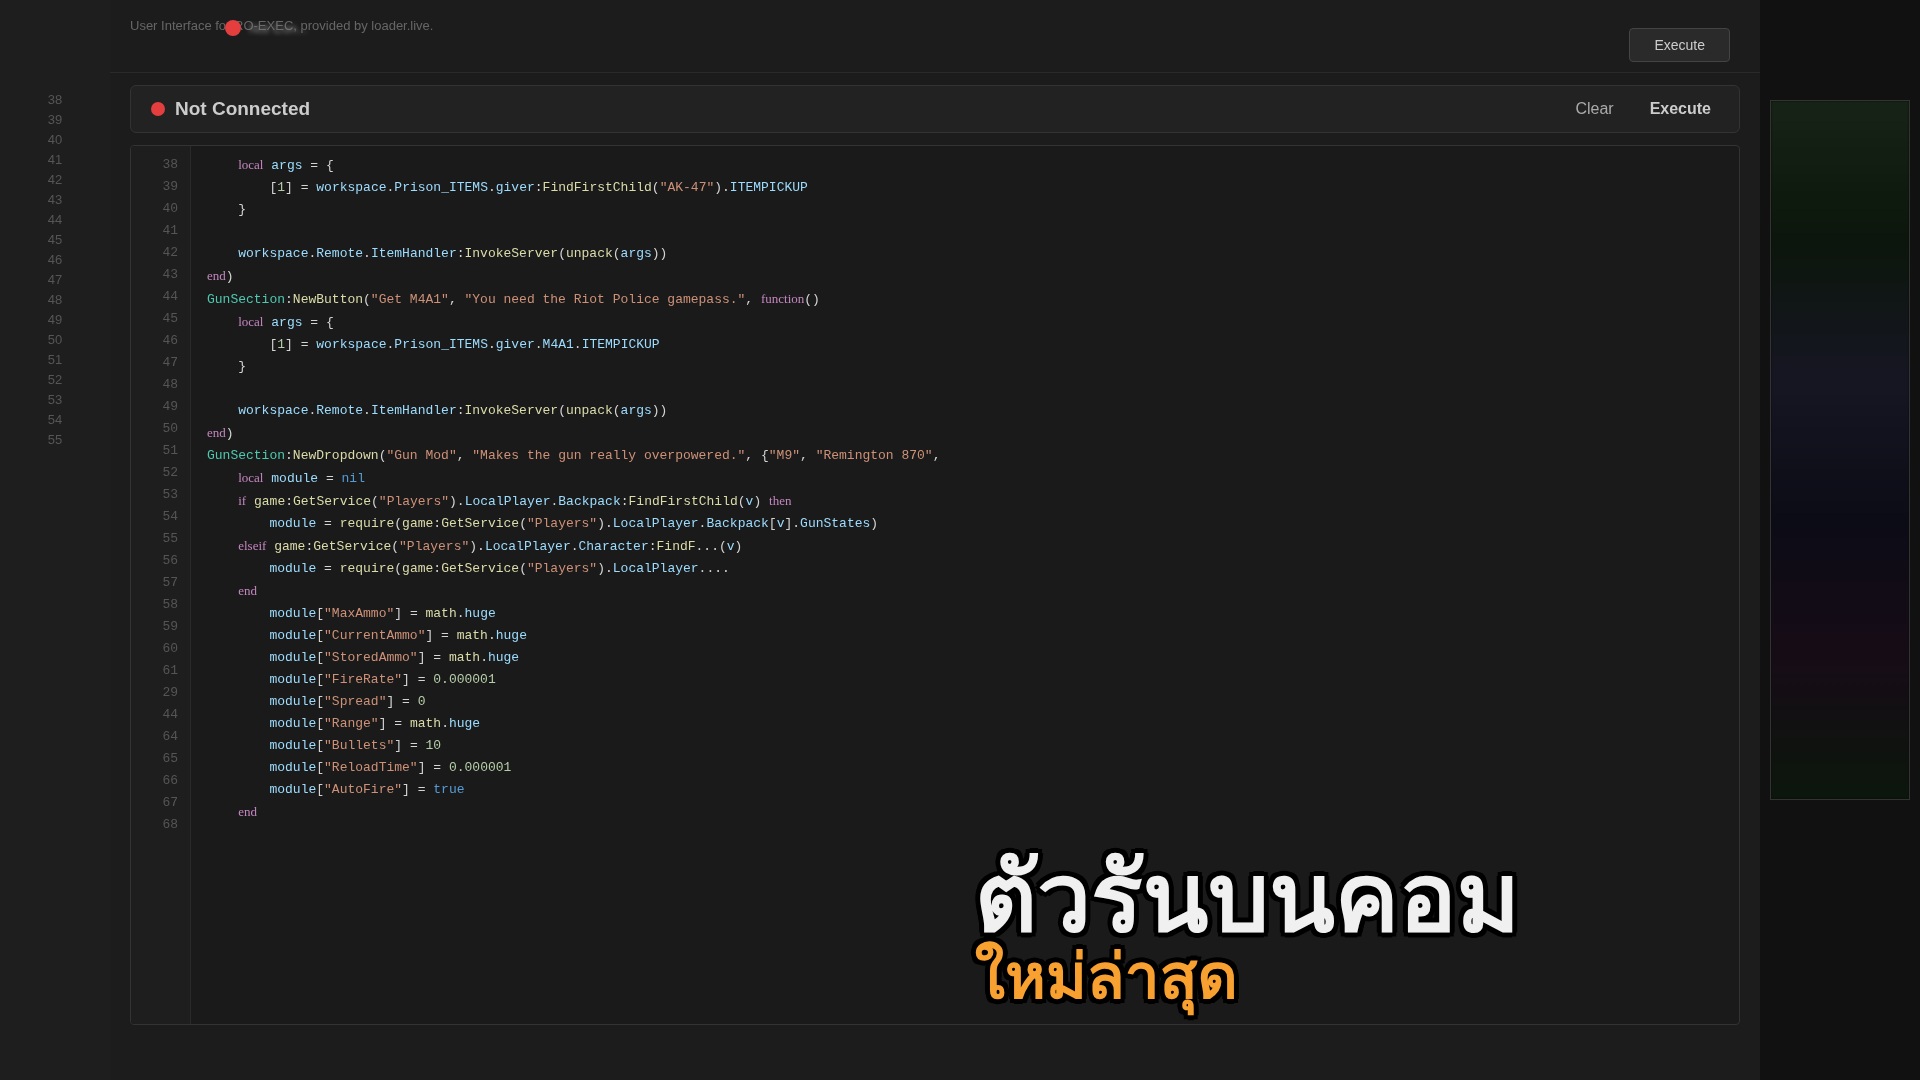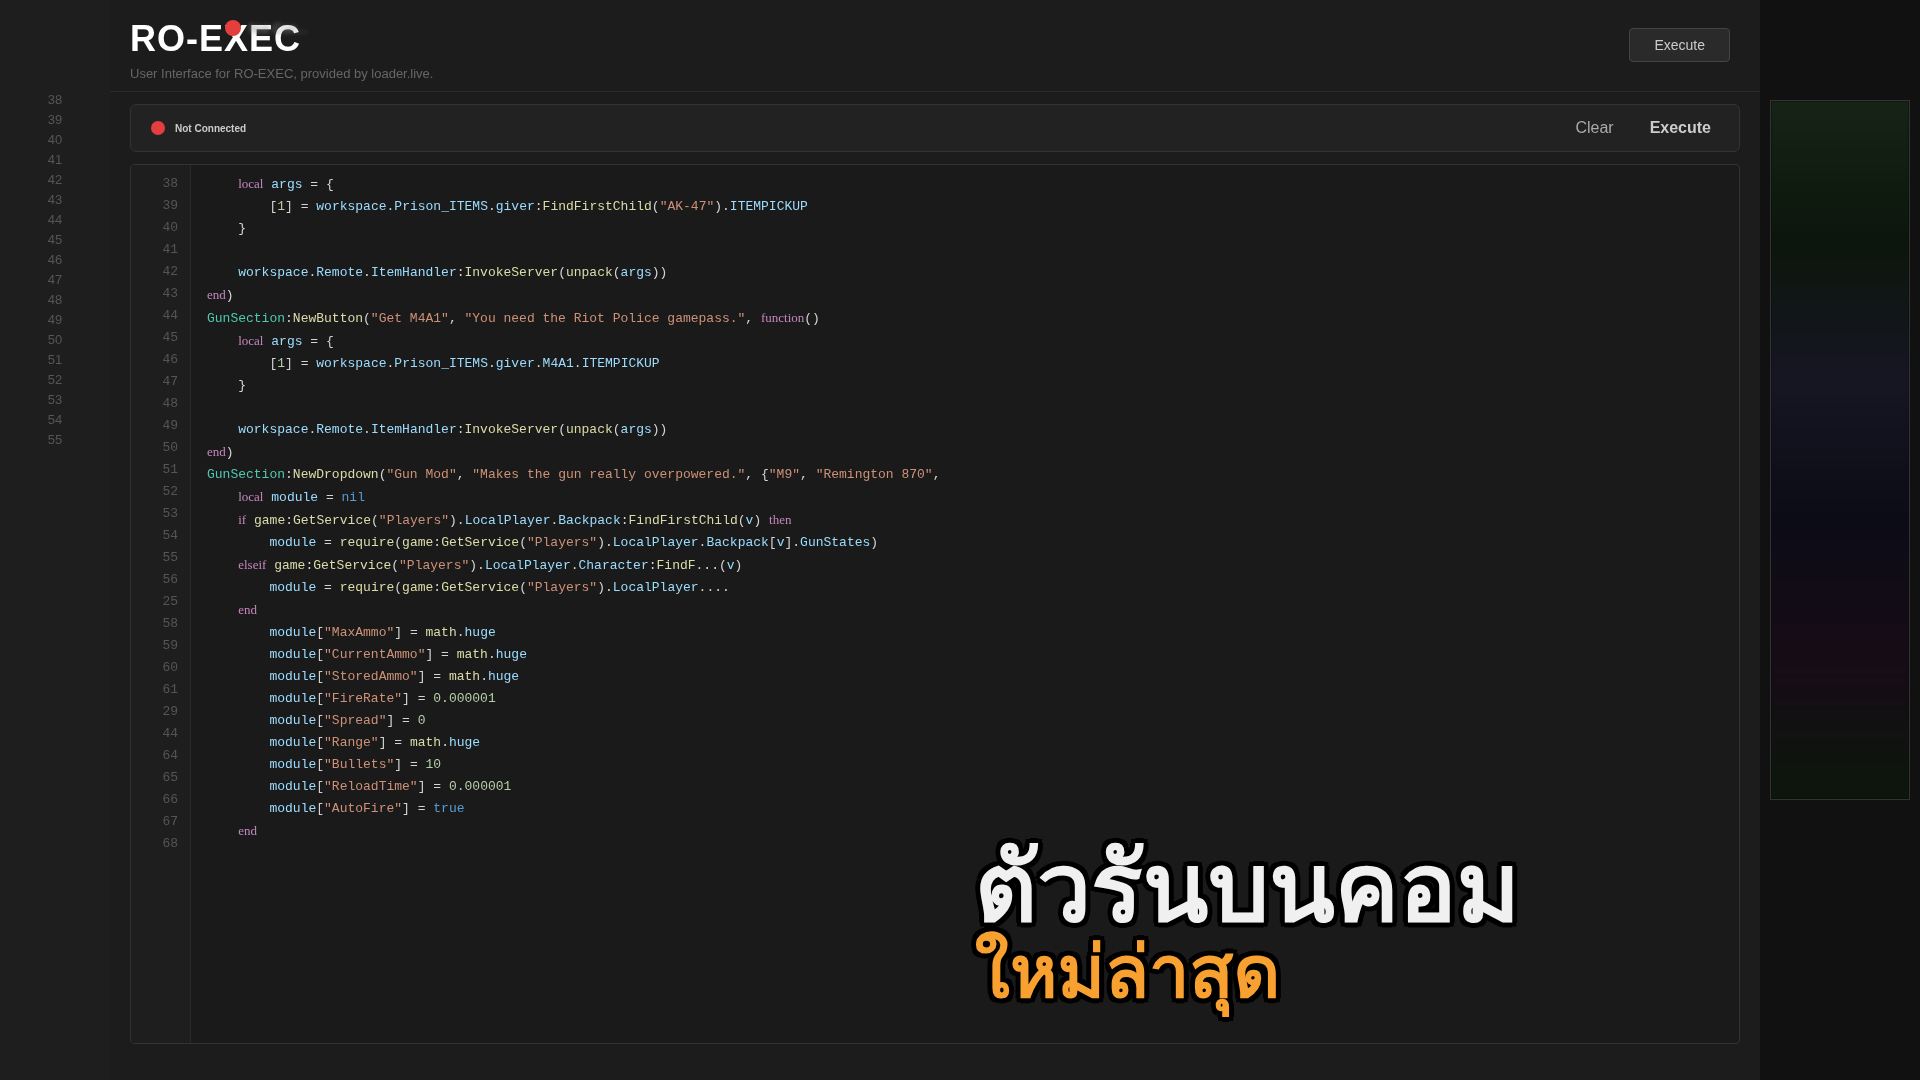--- a/index.html
+++ b/index.html
@@ -137,21 +137,21 @@
 
     .status-dot {
       width: 14px;
       height: 14px;
       border-radius: 50%;
       background: #e53e3e;
       flex-shrink: 0;
     }
 
     .status-text {
-      font-size: 10px;
+      font-size: 19px;
       font-weight: 600;
       color: #ccc;
     }
 
     .toolbar-right {
       display: flex;
       align-items: center;
       gap: 20px;
       margin-left: 10px;
     }
@@ -253,21 +253,21 @@
          4px  4px 0 #000,
         -5px 0 0 #000,
          5px 0 0 #000,
          0 -5px 0 #000,
          0  5px 0 #000;
       line-height: 1;
       font-family: 'Arial Black', Arial, sans-serif;
     }
 
     .thai-text-line2 {
-      font-size: 72px;
+      font-size: 62px;
       font-weight: 900;
       color: #f8a030;
       text-shadow:
         -4px -4px 0 #000,
          4px -4px 0 #000,
         -4px  4px 0 #000,
          4px  4px 0 #000,
         -5px 0 0 #000,
          5px 0 0 #000,
          0 -5px 0 #000,
@@ -332,21 +332,20 @@
 
 <div class="main-content">
 
   <div class="top-dot-area">
     <div class="top-red-dot"></div>
     <span class="top-label">Not Con...</span>
   </div>
 
   <div class="header">
     <div class="header-left">
-      <h1 class="app-title">RO-EXEC</h1>
       <p class="app-subtitle">User Interface for RO-EXEC, provided by loader.live.</p>
     </div>
     <div class="header-right">
       <button class="execute-btn-header">Execute</button>
     </div>
   </div>
 
   <div class="toolbar">
     <div class="toolbar-left">
       <div class="status-dot"></div>
@@ -373,21 +372,21 @@
         <span>47</span>
         <span>48</span>
         <span>49</span>
         <span>50</span>
         <span>51</span>
         <span>52</span>
         <span>53</span>
         <span>54</span>
         <span>55</span>
         <span>56</span>
-        <span>25</span>
+        <span>57</span>
         <span>58</span>
         <span>59</span>
         <span>60</span>
         <span>61</span>
         <span>29</span>
         <span>44</span>
         <span>64</span>
         <span>65</span>
         <span>66</span>
         <span>67</span>

